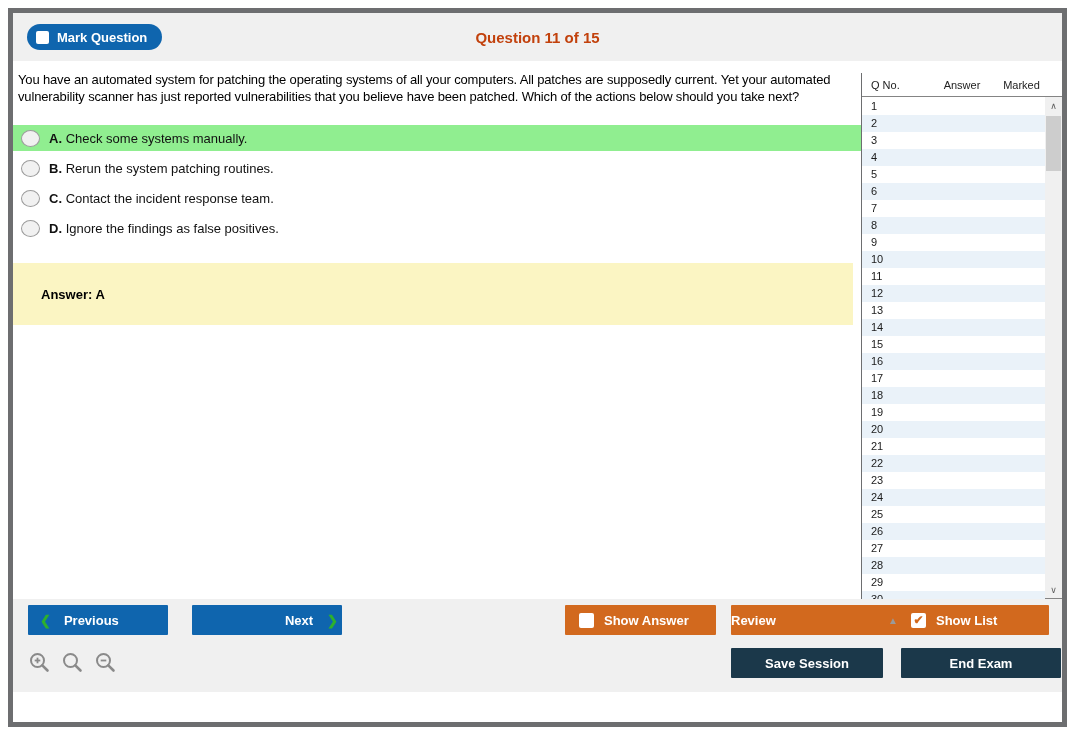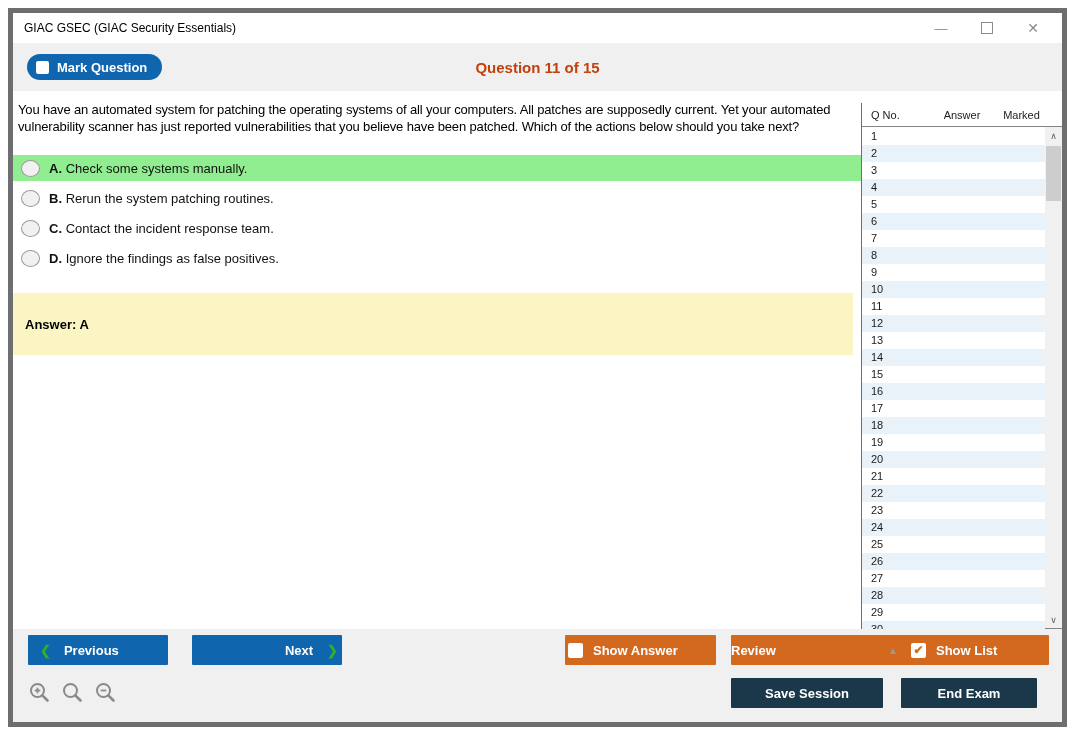--- a/index.html
+++ b/index.html
@@ -24,21 +24,21 @@
   
   .content{display:flex;height:538px;}
   .left{flex:1;padding-top:7px;overflow:hidden;}
   .qtext{margin:4px 8px 0 5px;font-size:13px;line-height:16.5px;letter-spacing:-0.15px;color:#000;max-width:838px;}
   .options{margin-top:20px;}
   .opt{height:26px;display:flex;align-items:center;gap:9px;padding-left:8px;margin-bottom:4px;font-size:13px;color:#111;}
   .opt.hl{background:#90ee90;}
   .radio{width:17px;height:15px;border:1px solid #9b9b9b;border-radius:50%;background:#f1f1f1;flex:none;cursor:pointer;}
   .letter{font-weight:bold;}
   .ansbox{margin:22px 8px 0 0;height:62px;background:#fbf5c3;display:flex;align-items:center;
-          padding-left:12px;font-size:13px;font-weight:bold;color:#000;}
+          padding-left:28px;font-size:13px;font-weight:bold;color:#000;}
 
   
   .sidebar{width:201px;border-left:1px solid #6d6e70;display:flex;flex-direction:column;box-sizing:border-box;margin-top:12px;}
   .sb-head{height:23px;border-bottom:1px solid #848484;display:flex;align-items:center;font-size:11px;color:#222;flex:none;}
   .sb-head .c1{width:58px;padding-left:9px;}
   .sb-head .c2{width:66px;text-align:center;}
   .sb-head .c3{flex:1;text-align:center;padding-right:14px;}
   .sb-list{flex:1;position:relative;border-bottom:1px solid #848484;}
   .rows{position:absolute;left:0;top:1px;right:17px;}
   .qrow{height:17px;line-height:17px;padding-left:9px;font-size:11px;color:#1a1a1a;cursor:pointer;}
@@ -53,50 +53,36 @@
   
   .footer{height:93px;background:#f0f0f0;position:relative;}
   .btn{position:absolute;height:30px;display:flex;align-items:center;color:#fff;font-size:13px;font-weight:bold;
        border-radius:1px;cursor:pointer;box-sizing:border-box;}
   .blue{background:#0f65ae;}
   .orange{background:#d2691e;}
   .navy{background:#1b384a;}
   .chev{color:#2db02d;font-size:13px;font-weight:bold;}
   .btn-prev{left:15px;top:6px;width:140px;padding-left:12px;gap:13px;}
   .btn-next{left:179px;top:6px;width:150px;justify-content:flex-end;padding-right:4px;gap:14px;}
-  .btn-showans{left:552px;top:6px;width:151px;padding-left:3px;gap:10px;}
+  .btn-showans{left:552px;top:6px;width:151px;padding-left:14px;gap:10px;}
   .btn-review{left:718px;top:6px;width:177px;padding-left:0;}
   .caret{margin-left:auto;padding-right:10px;color:#9a9a9a;font-size:10px;}
   .btn-showlist{left:888px;top:6px;width:148px;padding-left:10px;gap:10px;}
   .btn-save{left:718px;top:49px;width:152px;justify-content:center;}
-  .btn-end{left:888px;top:49px;width:136px;justify-content:center;}
+  .btn-end{left:888px;top:49px;width:160px;justify-content:center;}
   .cb2{width:15px;height:15px;background:#fff;border-radius:2px;flex:none;display:flex;align-items:center;justify-content:center;
        color:#d2691e;font-size:12px;font-weight:bold;line-height:15px;}
   .zoomicons{position:absolute;left:15px;top:52px;display:flex;gap:9px;}
   .zoomicons svg{cursor:pointer;display:block;}
 </style>
 </head>
 <body>
 
 <div class="window">
 
-  <div class="titlebar">
-    <span>GIAC GSEC (GIAC Security Essentials)</span>
-    <div class="win-controls">
-      <span class="ctrl">
-          <span>—</span>
-        </span>
-      <span class="ctrl">
-          <span class="maxbox"></span>
-        </span>
-      <span class="ctrl close">
-          <span>✕</span>
-        </span>
-    </div>
-  </div>
 
   <div class="header">
     <div class="mark-btn">
       <span class="cb"></span>
       <span>Mark Question</span>
     </div>
     <div class="qcounter">Question 11 of 15</div>
   </div>
 
   <div class="content">

